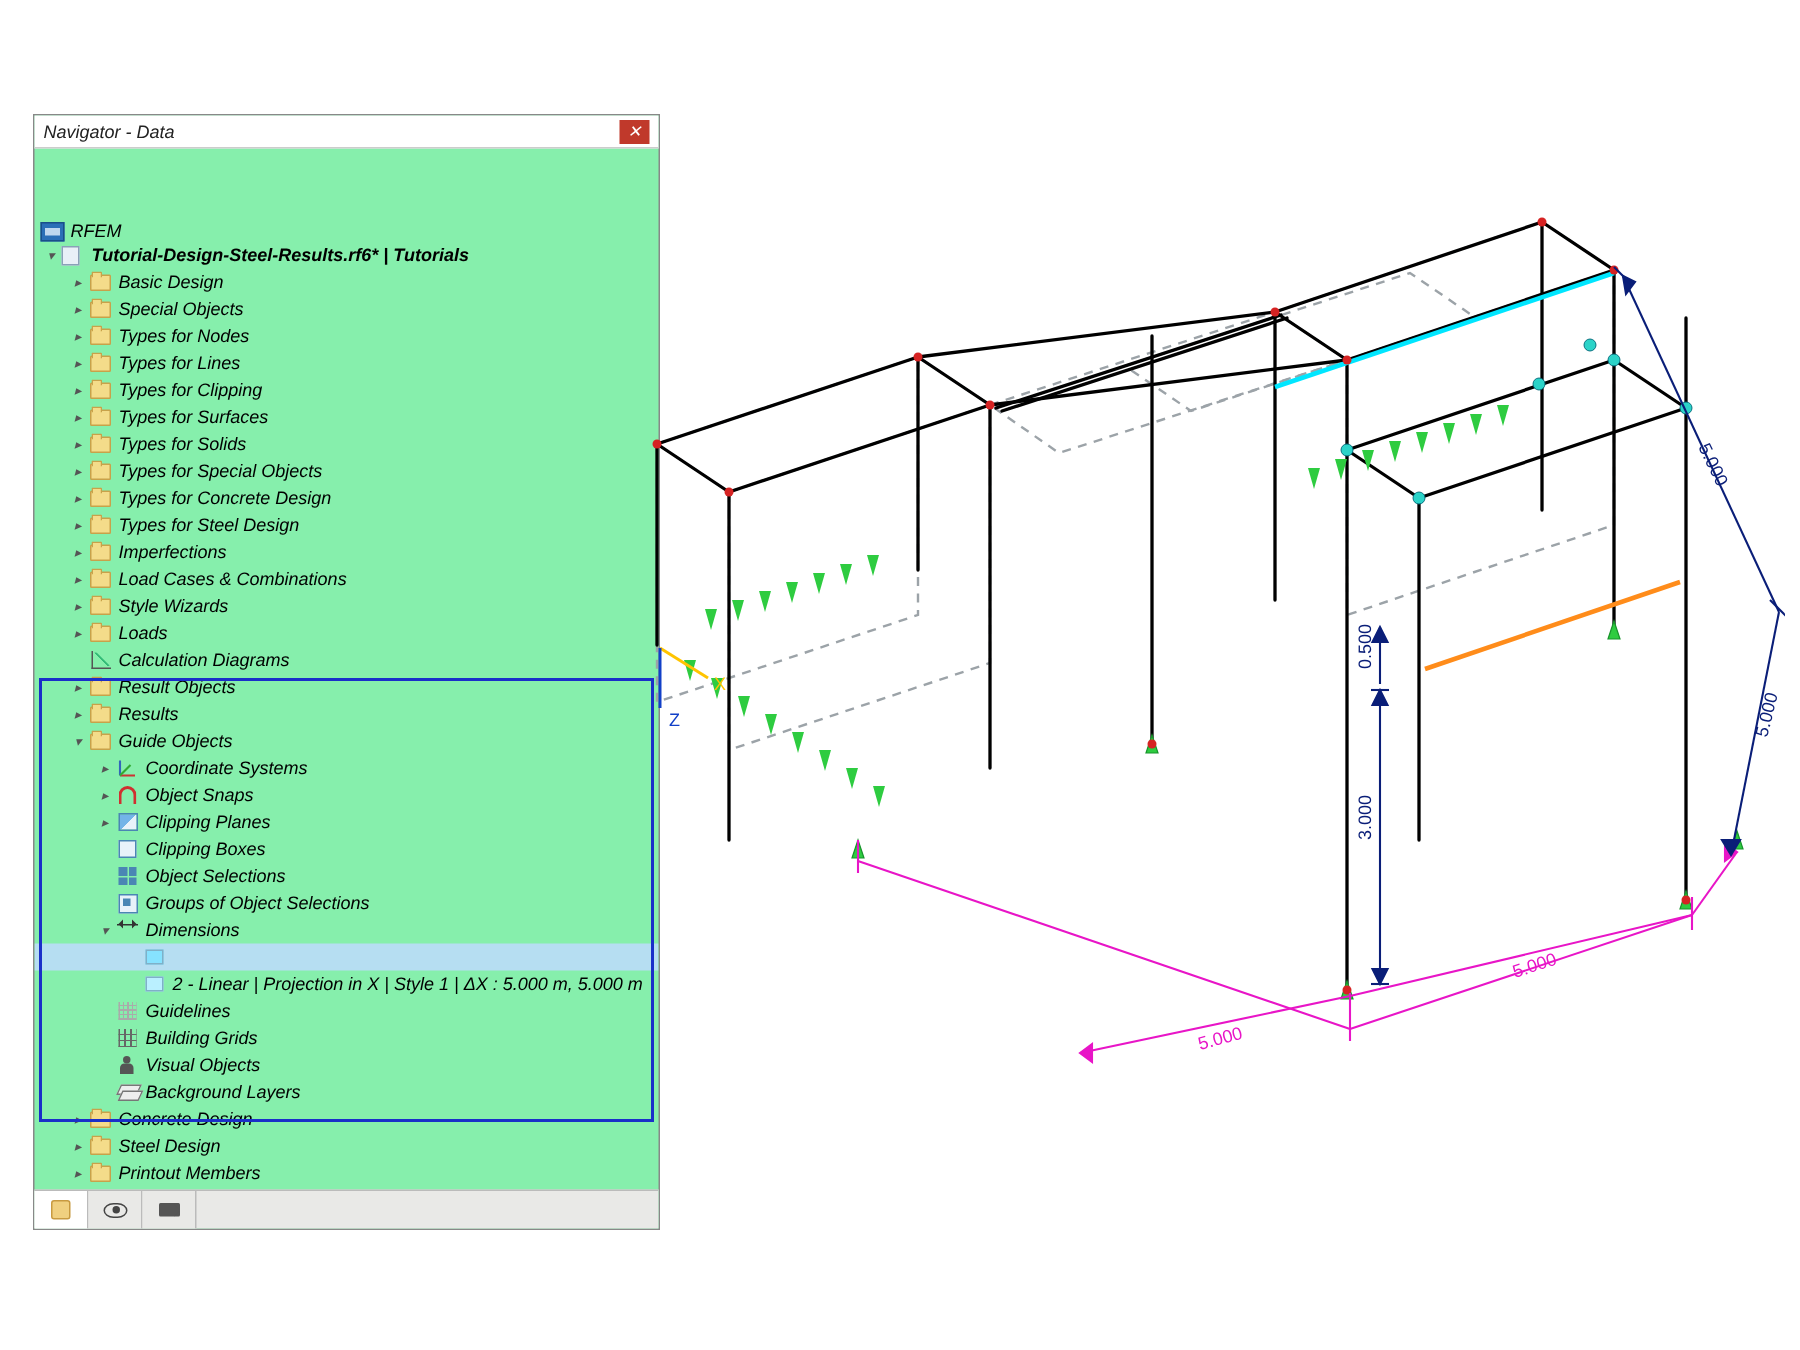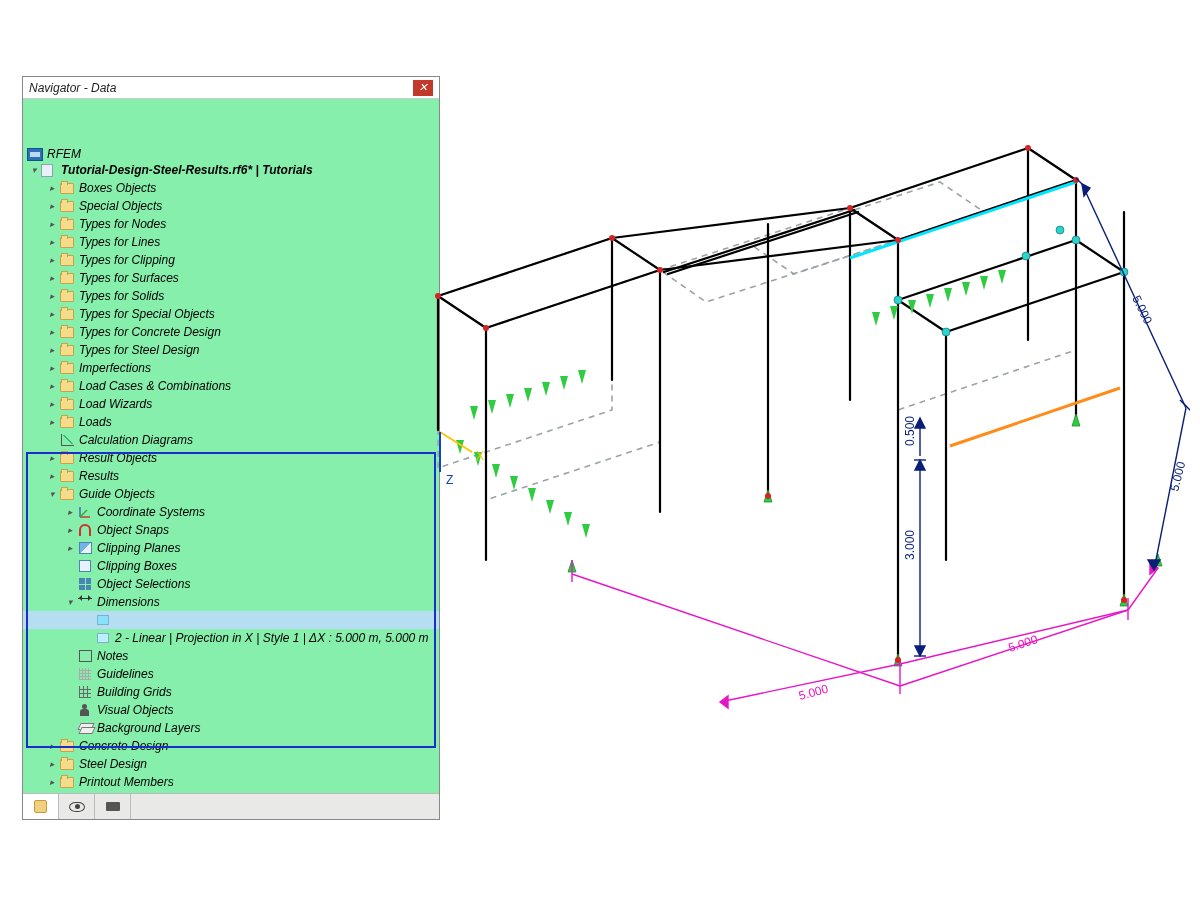--- a/index.html
+++ b/index.html
@@ -79,21 +79,21 @@
         </span>
       <span class="lbl" style="font-weight:bold">Tutorial-Design-Steel-Results.rf6* | Tutorials</span>
     </div>
 
     <div class="row">
         <span class="ind" style="width:22px"></span>
         <span class="tw">▸</span>
         <span class="ico">
           <span class="folder-ico"></span>
         </span>
-        <span class="lbl">Boxes Objects</span>
+        <span class="lbl">Basic Design</span>
       </div>
     <div class="row">
         <span class="ind" style="width:22px"></span>
         <span class="tw">▸</span>
         <span class="ico">
           <span class="folder-ico"></span>
         </span>
         <span class="lbl">Special Objects</span>
       </div>
     <div class="row">
@@ -175,21 +175,21 @@
           <span class="folder-ico"></span>
         </span>
         <span class="lbl">Load Cases &amp; Combinations</span>
       </div>
     <div class="row">
         <span class="ind" style="width:22px"></span>
         <span class="tw">▸</span>
         <span class="ico">
           <span class="folder-ico"></span>
         </span>
-        <span class="lbl">Load Wizards</span>
+        <span class="lbl">Style Wizards</span>
       </div>
     <div class="row">
         <span class="ind" style="width:22px"></span>
         <span class="tw">▸</span>
         <span class="ico">
           <span class="folder-ico"></span>
         </span>
         <span class="lbl">Loads</span>
       </div>
     <div class="row">
@@ -266,20 +266,27 @@
           <span class="objsel-ico">
             <span></span>
             <span></span>
             <span></span>
             <span></span>
           </span>
         </span>
         <span class="lbl">Object Selections</span>
       </div>
     <div class="row">
+        <span class="ind" style="width:54px"></span>
+        <span class="ico">
+          <span class="grp-ico"></span>
+        </span>
+        <span class="lbl">Groups of Object Selections</span>
+      </div>
+    <div class="row">
         <span class="ind" style="width:40px"></span>
         <span class="tw">▾</span>
         <span class="ico">
           <span class="dim-ico"></span>
         </span>
         <span class="lbl">Dimensions</span>
       </div>
 
     <div class="row selrow">
         <span class="ind" style="width:72px"></span>
@@ -288,27 +295,20 @@
         </span>
       </div>
     <div class="row">
         <span class="ind" style="width:72px"></span>
         <span class="ico">
           <span class="swatch" style="background:#baf0ff"></span>
         </span>
         <span class="lbl">2 - Linear | Projection in X | Style 1 | ΔX : 5.000 m, 5.000 m</span>
       </div>
 
-    <div class="row">
-        <span class="ind" style="width:54px"></span>
-        <span class="ico">
-          <span class="notes-ico"></span>
-        </span>
-        <span class="lbl">Notes</span>
-      </div>
     <div class="row">
         <span class="ind" style="width:54px"></span>
         <span class="ico">
           <span class="guide-ico"></span>
         </span>
         <span class="lbl">Guidelines</span>
       </div>
     <div class="row">
         <span class="ind" style="width:54px"></span>
         <span class="ico">

